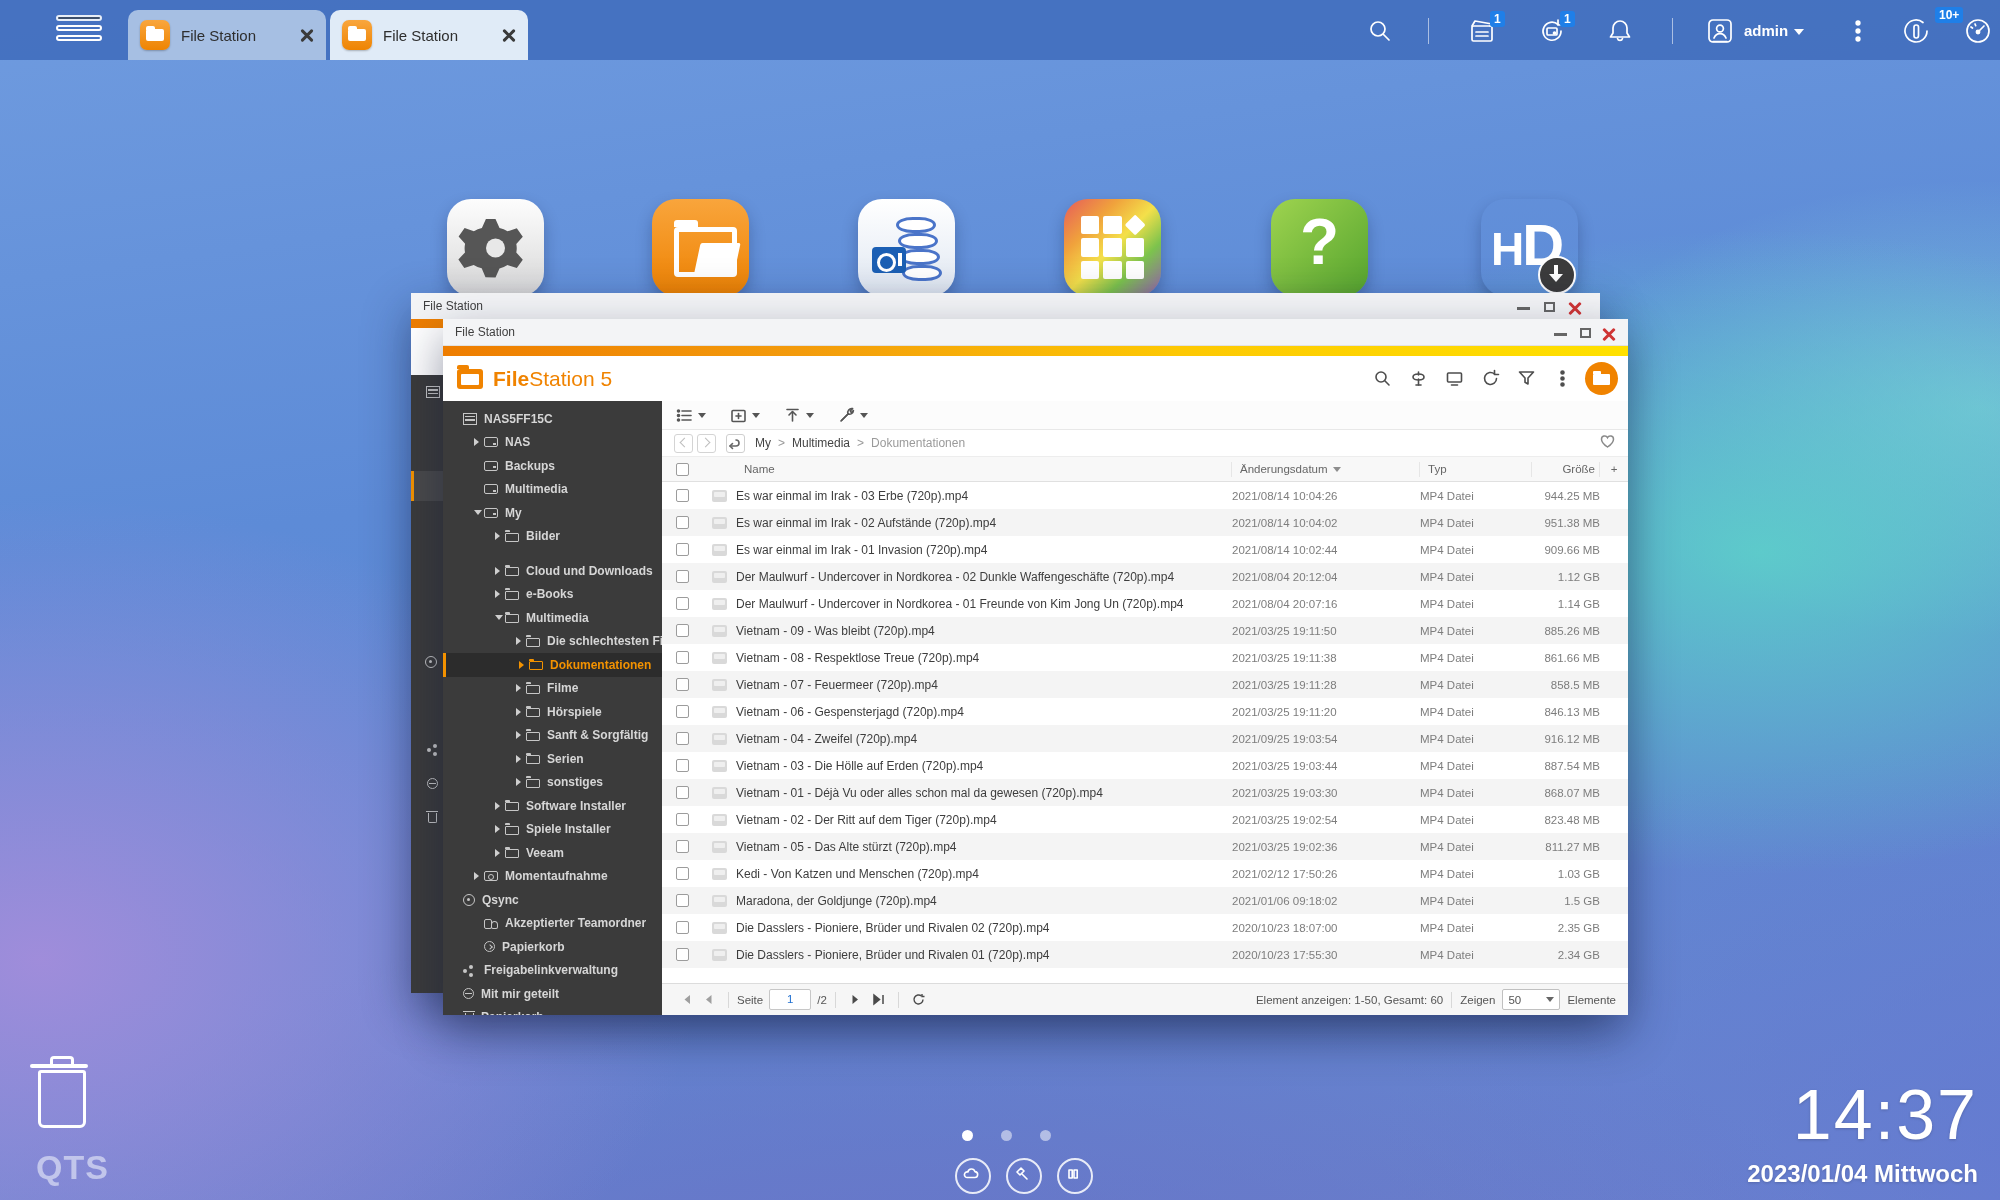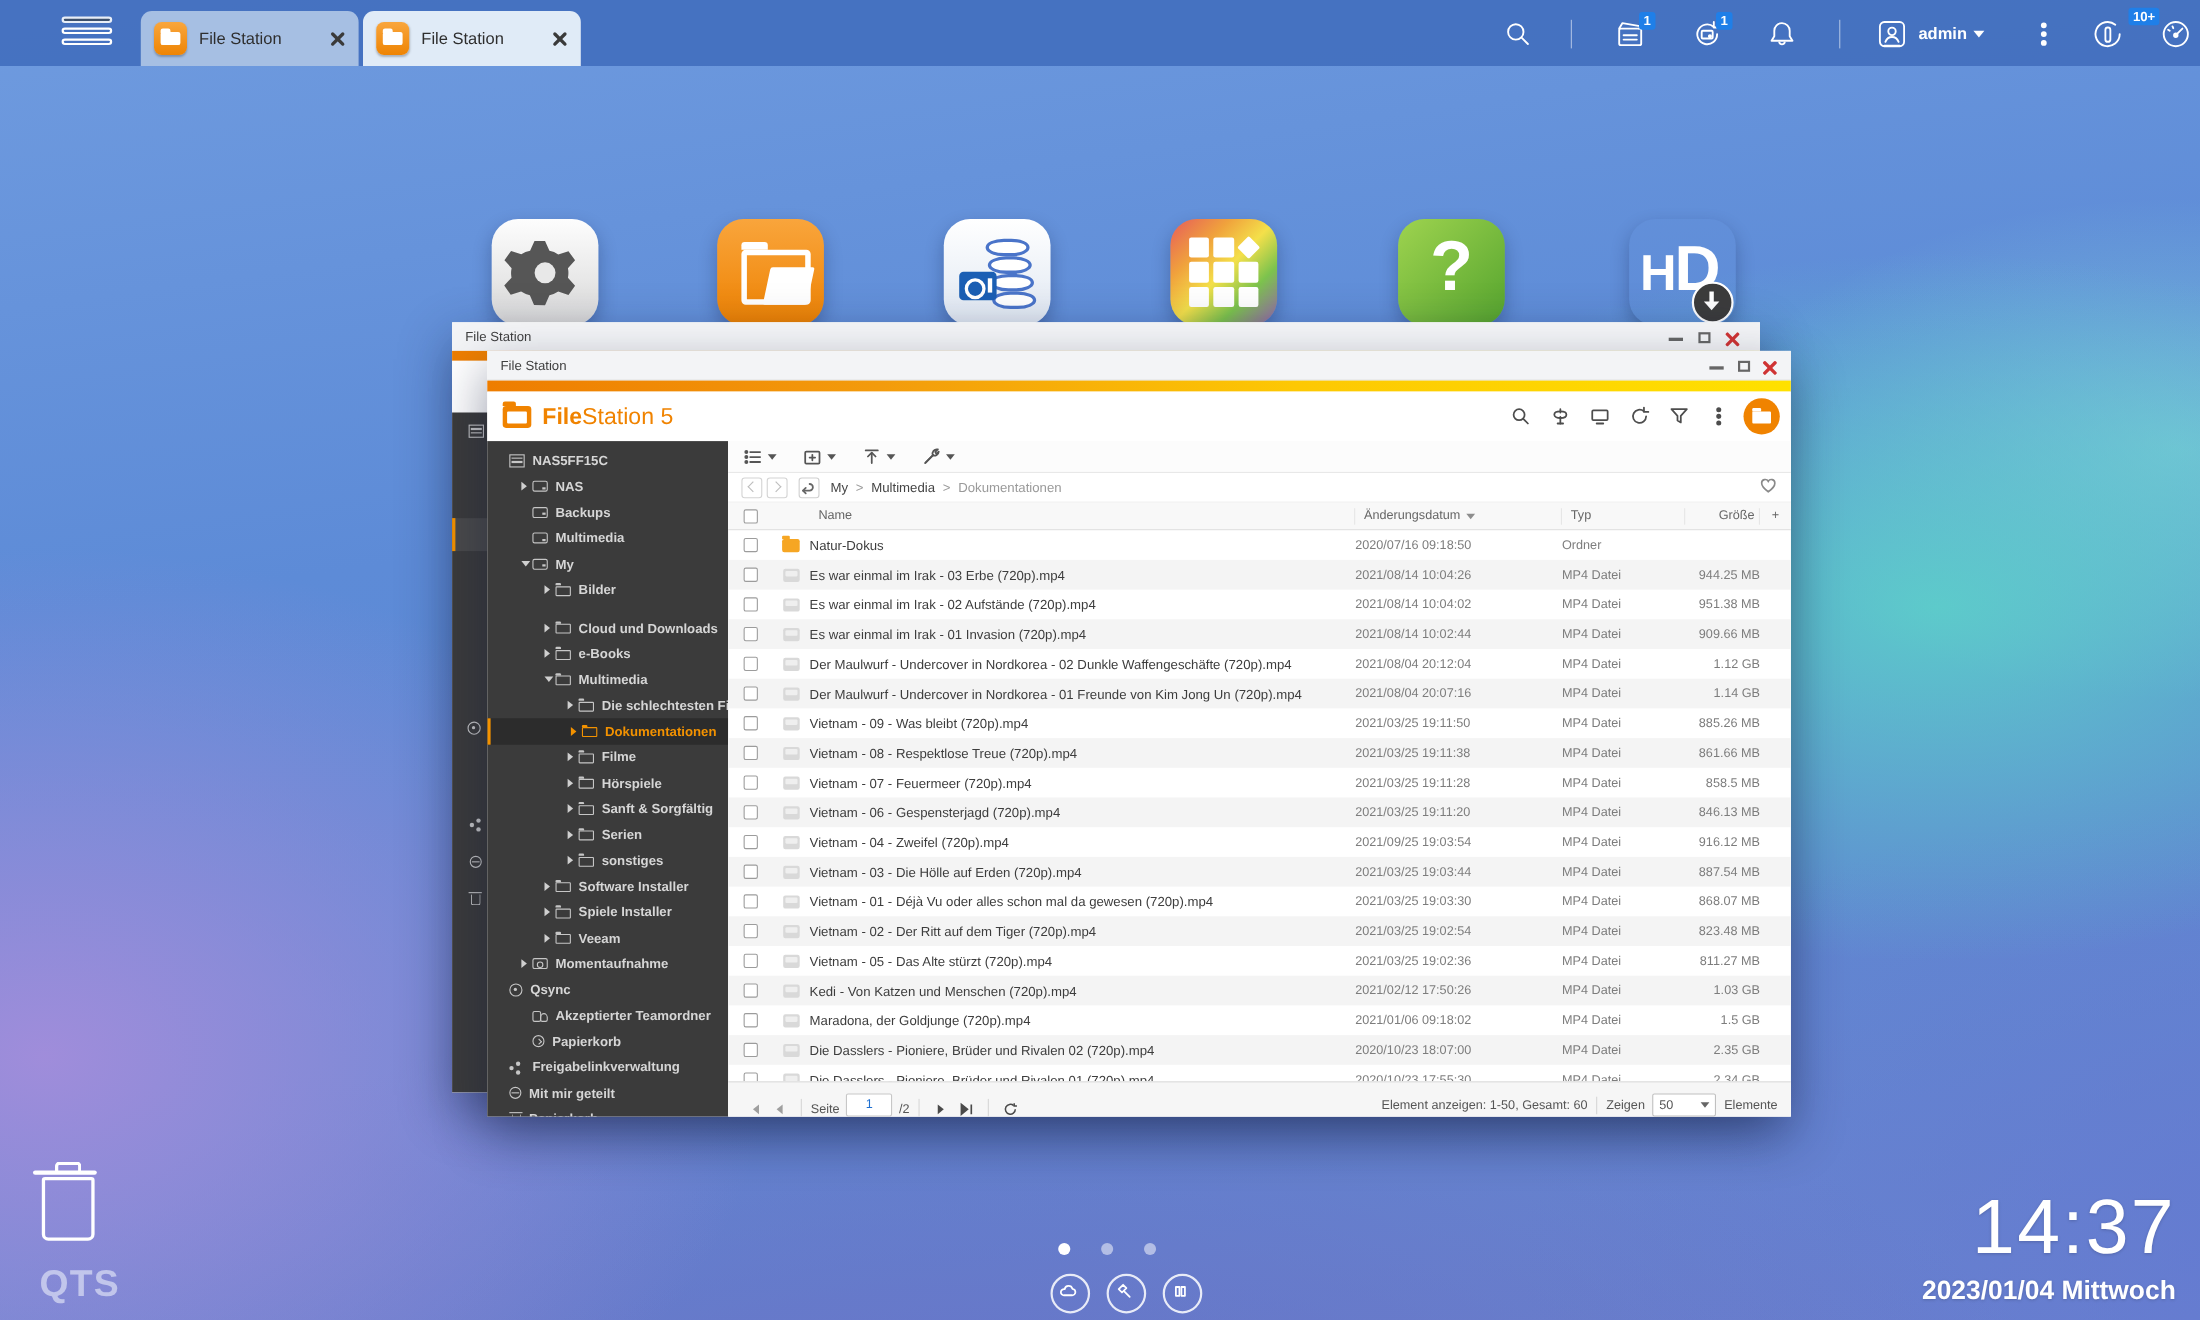--- a/index.html
+++ b/index.html
@@ -155,21 +155,21 @@
   .c-type{width:112px;flex:none;color:#7d7d7d;font-size:11.5px}
   .c-size{width:68px;flex:none;color:#7d7d7d;font-size:11.5px;text-align:right}
   .c-plus{width:28px;flex:none;text-align:center}
   .h-name{flex:1}.h-date{width:188px;flex:none}.h-type{width:112px;flex:none}.h-size{width:68px;flex:none;justify-content:flex-end;padding-right:4px}
   .sortcaret{width:0;height:0;border-left:4px solid transparent;border-right:4px solid transparent;border-top:5px solid #8d8d8d;margin-left:5px}
   .fi-folder{width:16px;height:12px;background:#f6a623;border-radius:2px;position:relative}
   .fi-folder:before{content:"";position:absolute;left:0;top:-3px;width:7px;height:3px;background:#f6a623;border-radius:1px 1px 0 0}
   .fi-file{width:15px;height:12px;background:#d9d9d9;border-radius:2px;position:relative}
   .fi-file:before{content:"";position:absolute;left:2px;top:2px;right:2px;height:5px;background:#efefef;border-radius:1px}
 
-  .pagebar{position:absolute;left:0;right:0;bottom:0;height:32px;background:#f6f6f6;border-top:1px solid #dcdcdc;display:flex;align-items:flex-end;font-size:11.5px;color:#555;padding:0 12px;box-sizing:border-box}
+  .pagebar{position:absolute;left:0;right:0;bottom:0;height:32px;background:#f6f6f6;border-top:1px solid #dcdcdc;display:flex;align-items:center;font-size:11.5px;color:#555;padding:0 12px;box-sizing:border-box}
   .pgico{margin:0 5px;cursor:pointer;display:inline-flex}
   .pgico svg{width:13px;height:13px;fill:#9f9f9f}
   .pgico.en svg{fill:#4a4a4a}
   .pdiv{width:1px;height:16px;background:#d8d8d8;margin:0 8px}
   .pageinput{width:40px;height:19px;border:1px solid #c7c7c7;border-radius:2px;background:#fff;color:#1f6fd0;text-align:center;font-size:11.5px;margin:0 6px;line-height:19px}
   .ppsel{width:46px;height:19px;border:1px solid #c0c0c0;border-radius:2px;background:#fff;display:inline-flex;align-items:center;justify-content:space-between;padding:0 5px;margin:0 7px;cursor:pointer;box-sizing:content-box}
   .ppsel .caret-d{border-top-color:#666}
   .pright{margin-left:auto;display:flex;align-items:center}
 
   
@@ -596,33 +596,20 @@
             </span>
           <span class="c-plus">+</span>
         </div>
 
         <div class="rows" id="rows">
             <div class="frow">
               <span class="c-check">
                 <span class="cbx"></span>
               </span>
               <span class="c-icon">
-                <span class="fi-folder"></span>
-              </span>
-              <span class="c-name">Natur-Dokus</span>
-              <span class="c-date">2020/07/16 09:18:50</span>
-              <span class="c-type">Ordner</span>
-              <span class="c-size"></span>
-              <span class="c-plus"></span>
-            </div>
-            <div class="frow">
-              <span class="c-check">
-                <span class="cbx"></span>
-              </span>
-              <span class="c-icon">
                 <span class="fi-file"></span>
               </span>
               <span class="c-name">Es war einmal im Irak - 03 Erbe (720p).mp4</span>
               <span class="c-date">2021/08/14 10:04:26</span>
               <span class="c-type">MP4 Datei</span>
               <span class="c-size">944.25 MB</span>
               <span class="c-plus"></span>
             </div>
             <div class="frow">
               <span class="c-check">

